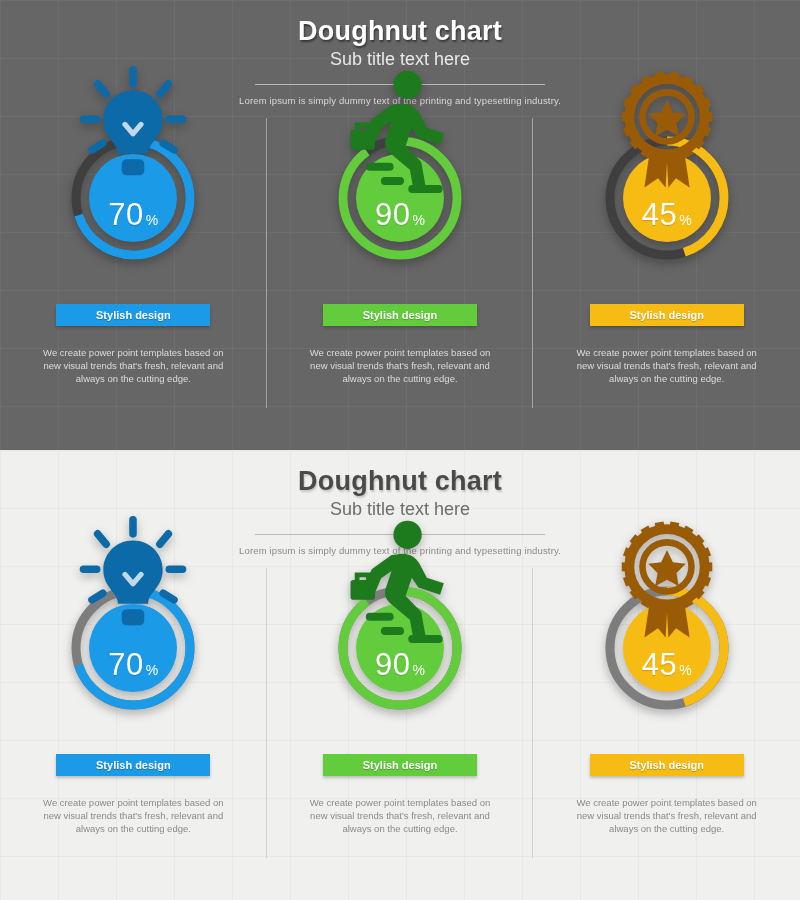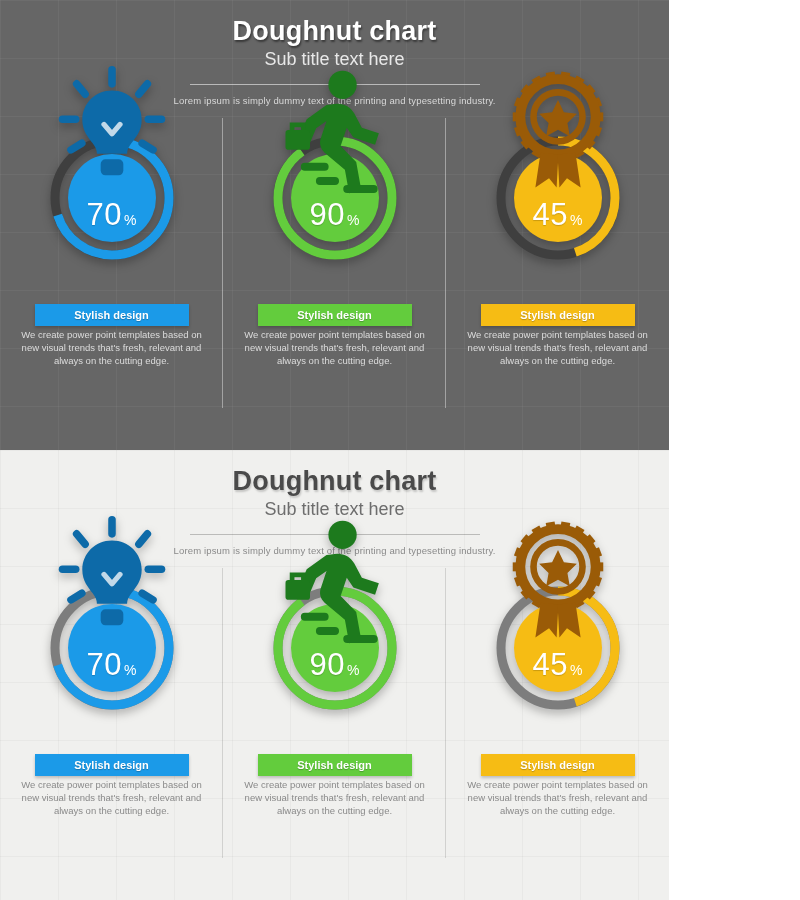--- a/index.html
+++ b/index.html
@@ -13,21 +13,21 @@
 
   .page {
     width: 800px;
     height: 900px;
     position: relative;
   }
 
   
   .section {
     position: relative;
-    width: 669px;
+    width: 800px;
     overflow: hidden;
   }
   .section.dark {
     height: 450px;
     background-color: #666666;
     background-image:
       linear-gradient(to right, rgba(255,255,255,0.045) 1px, transparent 1px),
       linear-gradient(to bottom, rgba(255,255,255,0.045) 1px, transparent 1px);
     background-size: 58px 58px;
   }
@@ -158,21 +158,21 @@
     font-weight: bold;
     color: #ffffff;
     text-shadow: 0 1px 1px rgba(0,0,0,0.25);
     border: none;
     cursor: pointer;
     box-shadow: 0 2px 3px rgba(0,0,0,0.22);
     font-family: "Liberation Sans", sans-serif;
   }
 
   .desc {
-    margin-top: 2px;
+    margin-top: 20px;
     width: 190px;
     text-align: center;
     font-size: 9.5px;
     line-height: 13px;
   }
   .dark .desc { color: #dcdcdc; }
   .light .desc { color: #8a8a8a; }
 </style>
 </head>
 <body>

